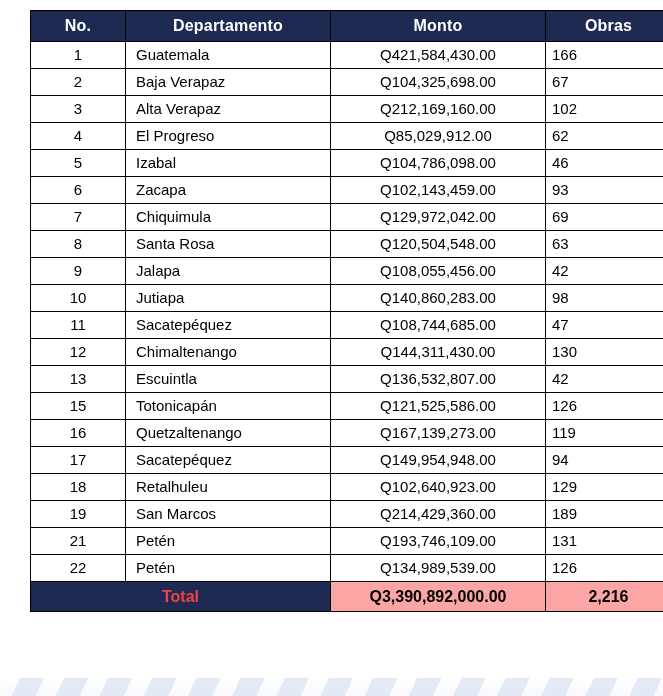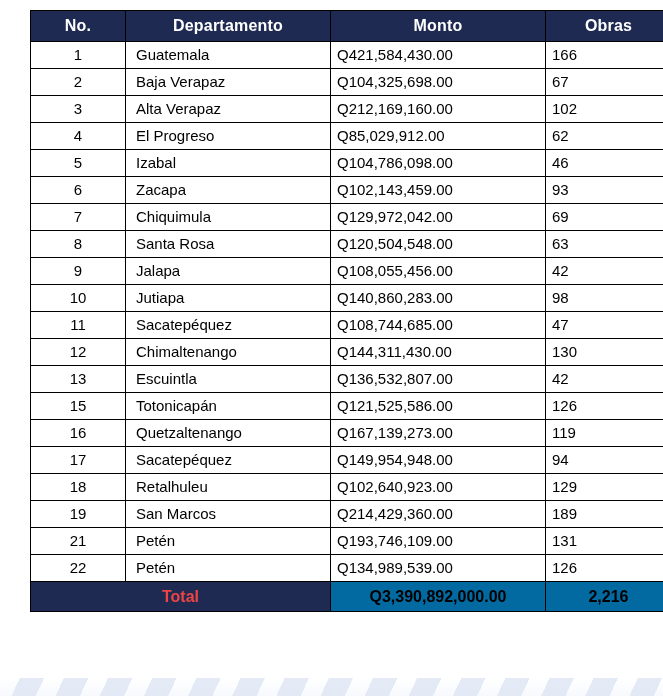--- a/index.html
+++ b/index.html
@@ -74,31 +74,31 @@
     padding: 0 6px;
     font-size: 15px;
     color: #000000;
     background: #ffffff;
     white-space: nowrap;
     overflow: hidden;
   }
 
   td.col-no    { text-align: center; }
   td.col-depto { text-align: left; padding-left: 10px; }
-  td.col-monto { }
+  td.col-monto { text-align: center; }
   td.col-obras { }
 
   tfoot td {
     border: 1px solid #000000;
     height: 29px;
     line-height: 29px;
     padding: 0 6px;
     font-size: 16px;
     font-weight: bold;
-    background: #0369a1;
+    background: #fca5a5;
     color: #000000;
     white-space: nowrap;
   }
 
   tfoot td.total-label {
     background: #1f2a52;
     color: #ef4444;
     text-align: center;
   }
   tfoot td.total-monto { text-align: center; }

